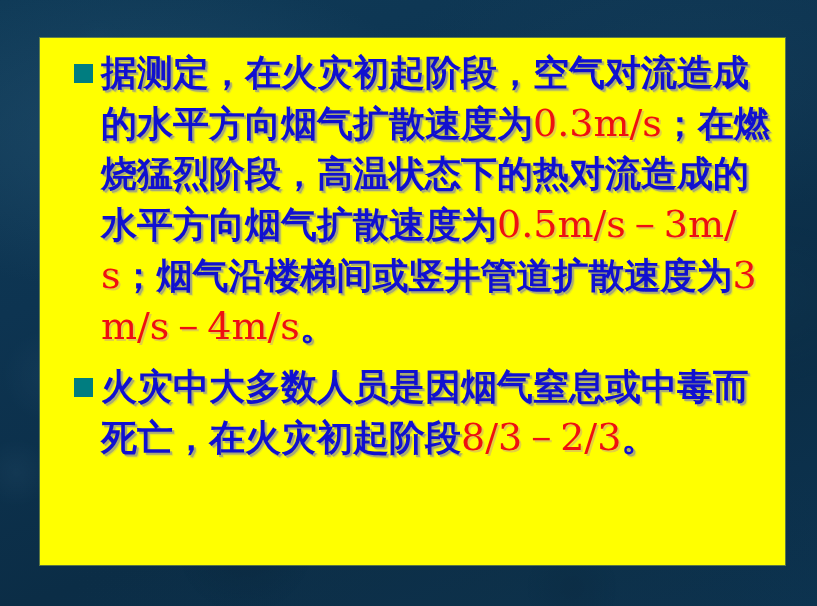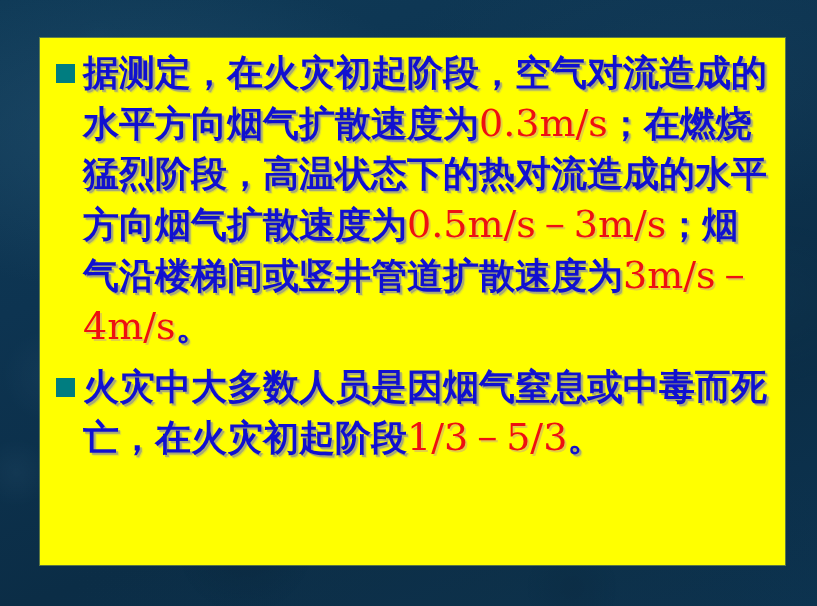--- a/index.html
+++ b/index.html
@@ -41,21 +41,21 @@
   }
 
   #content-card {
     position: absolute;
     left: 40px;
     top: 38px;
     width: 745px;
     height: 527px;
     background: #ffff00;
     box-sizing: border-box;
-    padding: 10px 14px 10px 10px;
+    padding: 10px 14px 10px 28px;
     box-shadow: 0 0 0 1px rgba(170,190,60,0.5);
   }
 
   .bullet-block {
     display: flex;
     align-items: flex-start;
   }
   .bullet-block.second {
     margin-top: 10px;
   }
@@ -113,17 +113,17 @@
 
   <div id="content-card">
 
     <div class="bullet-block first">
       <span class="bullet-marker"></span>
       <p class="para"><span class="cjk">据测定，在火灾初起阶段，空气对流造成的水平方向烟气扩散速度为</span><span class="num">0.3m/s</span><span class="punc-blue">；</span><span class="cjk">在燃烧猛烈阶段，高温状态下的热对流造成的水平方向烟气扩散速度为</span><span class="num">0.5m/s－3m/s</span><span class="punc-blue">；</span><span class="cjk">烟气沿楼梯间或竖井管道扩散速度为</span><span class="num">3m/s－4m/s</span><span class="cjk">。</span></p>
     </div>
 
     <div class="bullet-block second">
       <span class="bullet-marker"></span>
-      <p class="para"><span class="cjk">火灾中大多数人员是因烟气窒息或中毒而死亡，在火灾初起阶段</span><span class="num">1/3－5/3</span><span class="cjk">。</span></p>
+      <p class="para"><span class="cjk">火灾中大多数人员是因烟气窒息或中毒而死亡，在火灾初起阶段</span><span class="num">8/3－2/3</span><span class="cjk">。</span></p>
     </div>
 
   </div>
 </div>
 
 </body></html>

